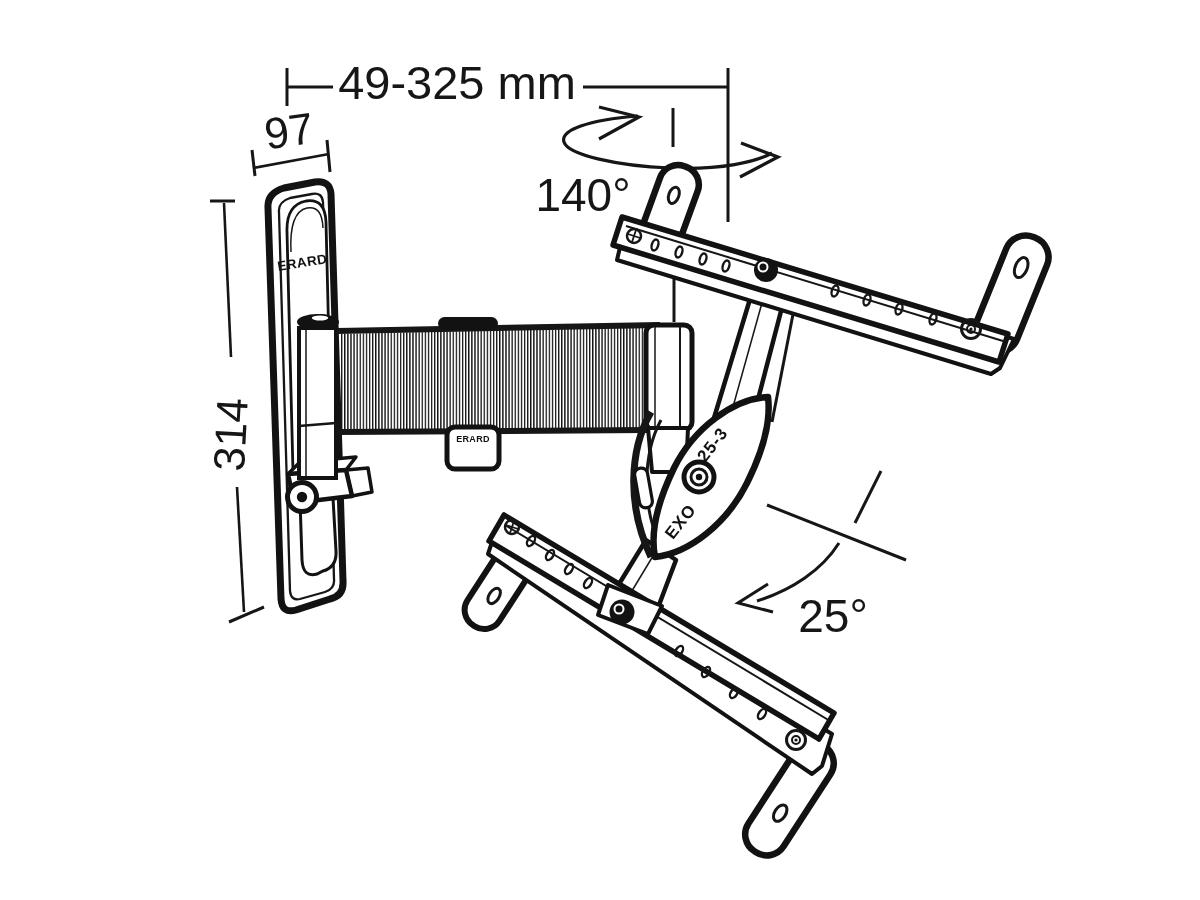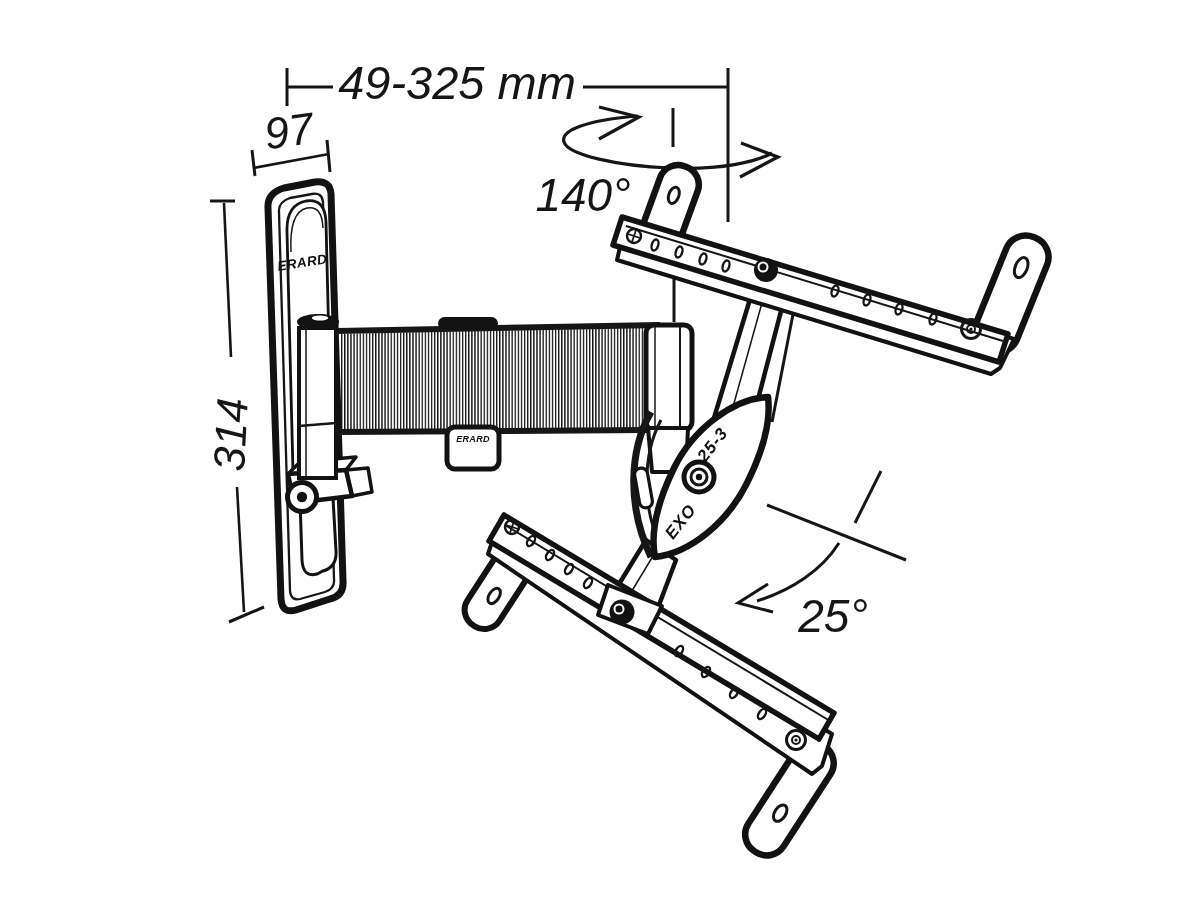--- a/index.html
+++ b/index.html
@@ -1,16 +1,16 @@
 <!DOCTYPE html>
 <html><head>
 <meta charset="utf-8">
 <style>
   html,body{margin:0;padding:0;background:#fff;}
-  .stage{width:1200px;height:900px;position:relative;background:#fff;overflow:hidden;font-style:italic;}
+  .stage{width:1200px;height:900px;position:relative;background:#fff;overflow:hidden;}
   svg{display:block;}
   .dim-text{font-family:"Liberation Sans","DejaVu Sans",sans-serif;font-weight:400;fill:#161616;}
   .brand-text{font-family:"Liberation Sans","DejaVu Sans",sans-serif;font-weight:700;fill:#111;}
   .ln{stroke:#161616;fill:none;}
   .part{stroke:#121212;fill:#ffffff;}
 </style>
 </head>
 <body>
 
 <div class="stage">

